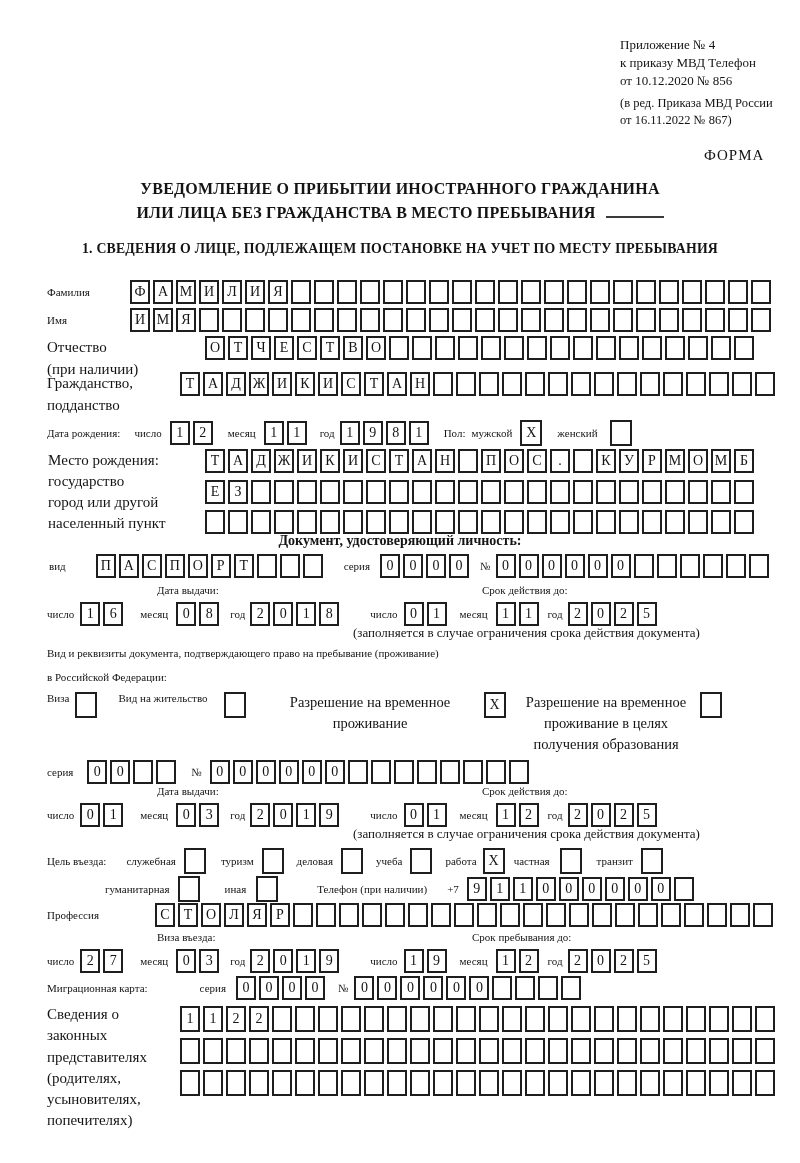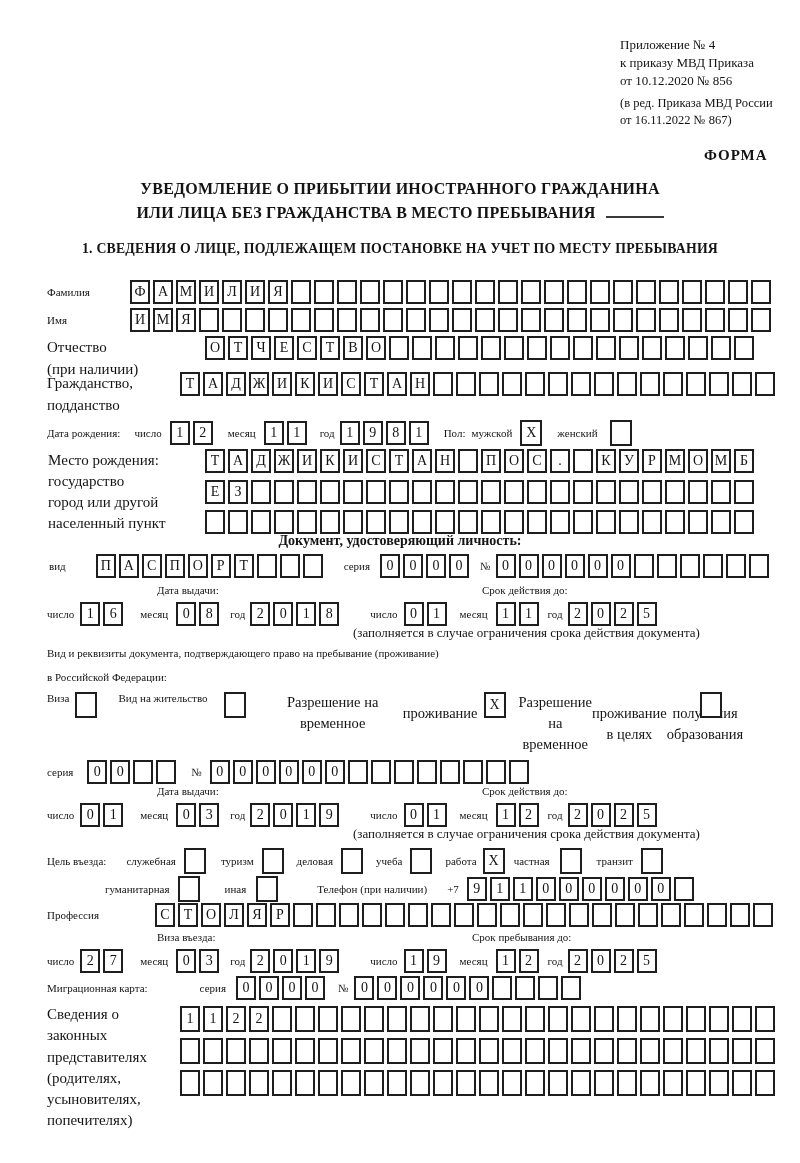--- a/index.html
+++ b/index.html
@@ -3,48 +3,48 @@
 <meta charset="utf-8">
 <style>
   *{box-sizing:border-box}
   html,body{margin:0;padding:0;background:#fff}
   .page{position:relative;width:800px;height:1163px;background:#fff;
         font-family:"Liberation Serif","DejaVu Serif",serif;color:#141414;overflow:hidden}
   .abs{position:absolute}
   .row{position:absolute;display:flex;align-items:center}
   .row.top{align-items:flex-start}
   .lbl{font-size:11px;white-space:nowrap}
-  .bold{font-weight:700}
+  .bold{font-weight:400}
   .center{left:0;right:0;text-align:center}
   .note{font-size:13px}
   .annex{font-size:13px;line-height:18px}
   .amend{font-size:12.5px;line-height:17px}
   .title{font-weight:700;font-size:16px;letter-spacing:.2px}
   .sec{font-weight:700;font-size:13.8px;letter-spacing:.2px}
   .dochead{font-weight:700;font-size:14px}
   .cells{display:inline-flex}
   .cell{display:inline-flex;align-items:center;justify-content:center;flex:none;
         width:20px;height:24px;border:2px solid #1e1e1e;margin-right:3px;
         font-size:14px;background:#fff}
   .cb .cell{height:26px;width:22px}
   .big .cell{height:26px}
-  .stack{display:flex;flex-direction:row;align-items:center;text-align:center;
+  .stack{display:flex;flex-direction:column;align-items:center;text-align:center;
          font-size:14.5px;line-height:21px}
   .lblblock{position:absolute;font-size:15px;line-height:21.5px}
   .lblblock span{display:block}
   .t-underline{display:inline-block;width:58px;height:14px;border-bottom:2.5px solid #3a3a3a;margin-left:10px}
 </style>
 </head>
 <body>
 
 <div class="page">
 
   <div class="abs annex" style="top:36px;left:620px">
     <span style="display:block">Приложение № 4</span>
-    <span style="display:block">к приказу МВД Приказа</span>
+    <span style="display:block">к приказу МВД Телефон</span>
     <span style="display:block">от 10.12.2020 № 856</span>
   </div>
   <div class="abs amend" style="top:95px;left:620px">
     <span style="display:block">(в ред. Приказа МВД России</span>
     <span style="display:block">от 16.11.2022 № 867)</span>
   </div>
   <div class="abs bold" style="top:147px;left:704px;font-size:15px;letter-spacing:1px">ФОРМА</div>
 
   <div class="abs center title" style="top:204px">
     <span>ИЛИ ЛИЦА БЕЗ ГРАЖДАНСТВА В МЕСТО ПРЕБЫВАНИЯ</span><span class="t-underline"></span>

